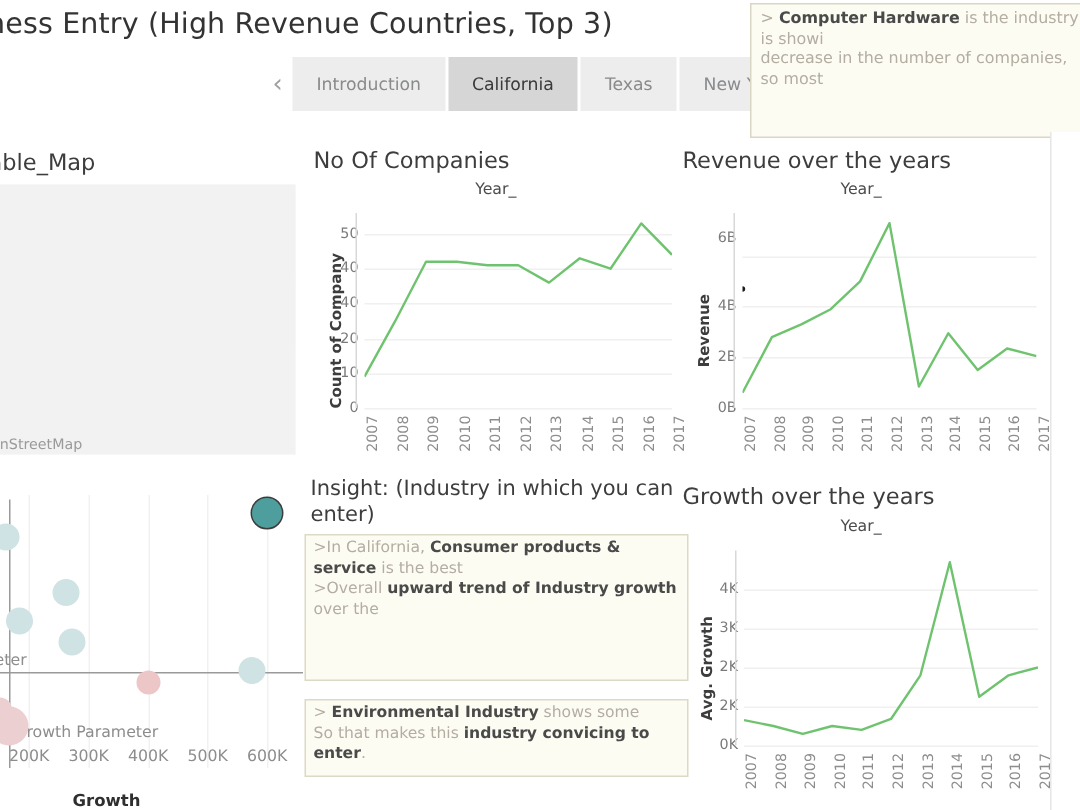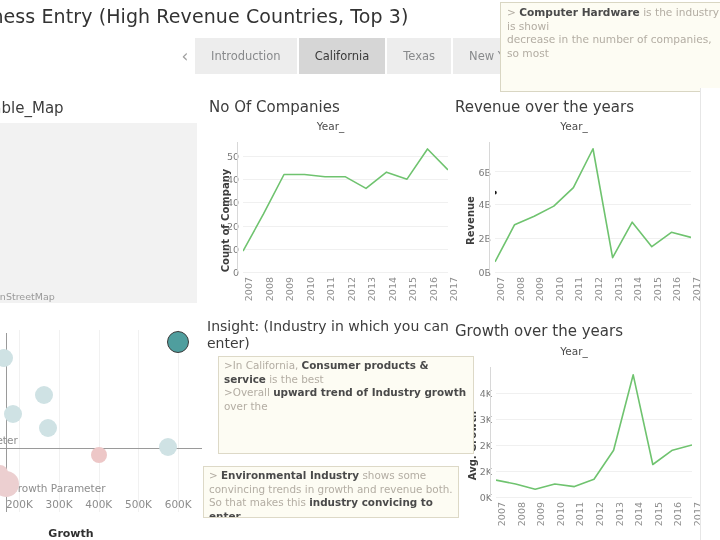--- a/index.html
+++ b/index.html
@@ -83,21 +83,21 @@
   .insight-h {
     position: absolute; left: 207px; top: 318px; width: 250px;
     font-size: 14px; color: #3d3d3d; line-height: 17px;
   }
   .note {
     position: absolute; background: #fdfcf3; border: 1px solid #ddd9c7;
     font-size: 10.4px; line-height: 13.6px; color: #b3ada3;
     padding: 2px 5px; overflow: hidden;
   }
   .note b { color: #4a4a4a; font-weight: bold; }
-  .note-1 { left: 218px; top: 356px; width: 256px; height: 98px; }
+  .note-1 { left: 203px; top: 356px; width: 256px; height: 98px; }
   .note-2 { left: 203px; top: 466px; width: 256px; height: 52px; }
 
   
   .scatter { position: absolute; left: -60px; top: 330px; width: 262px; height: 210px; }
   .sc-grid-v { position: absolute; top: 0; bottom: 28px; width: 1px; background: #f1f1f1; }
   .sc-ref-v { position: absolute; top: 3px; bottom: 28px; width: 1px; background: #9a9a9a; }
   .sc-ref-h { position: absolute; left: 0; right: 0; height: 1px; background: #9a9a9a; }
   .bubble { position: absolute; border-radius: 50%; transform: translate(-50%, -50%); }
   .sc-reflabel { position: absolute; font-size: 10.5px; color: #8d8d8d; white-space: nowrap; }
   .sc-xtick { position: absolute; font-size: 10.5px; color: #8d8d8d; transform: translateX(-50%); }
@@ -230,21 +230,21 @@
     <div class="c-title">Year_</div>
     <div class="ylabel" style="left:-23px; top:95px; width:90px; text-align:center;">Revenue</div>
     <div class="plot" id="plot-revenue" style="left:47px; top:22px; width:196px; height:130px;">
         <div class="gridline" style="top: 130px;"></div>
         <div class="ytick" style="top: 130px;">0B</div>
         <div class="gridline" style="top: 96.2338px;"></div>
         <div class="ytick" style="top: 96.2338px;">2B</div>
         <div class="gridline" style="top: 62.4675px;"></div>
         <div class="ytick" style="top: 62.4675px;">4B</div>
         <div class="gridline" style="top: 28.7013px;"></div>
-        <div class="ytick" style="top: 30px;">6B</div>
+        <div class="ytick" style="top: 17px;">6B</div>
         <div class="axis-v" style="left: -6px;"></div>
         <div class="xtick" style="left: 0px;">2007</div>
         <div class="xtick" style="left: 19.6px;">2008</div>
         <div class="xtick" style="left: 39.2px;">2009</div>
         <div class="xtick" style="left: 58.8px;">2010</div>
         <div class="xtick" style="left: 78.4px;">2011</div>
         <div class="xtick" style="left: 98px;">2012</div>
         <div class="xtick" style="left: 117.6px;">2013</div>
         <div class="xtick" style="left: 137.2px;">2014</div>
         <div class="xtick" style="left: 156.8px;">2015</div>
@@ -290,21 +290,20 @@
       </div>
   </div>
 
   <div class="insight-h">Insight: (Industry in which you can enter)</div>
   <div class="note note-1">
       <div>&gt;In California, <b>Consumer products &amp; service</b> is the best</div>
       <div>&gt;Overall <b>upward trend of Industry growth</b> over the</div>
     </div>
   <div class="note note-2">
       <div>&gt; <b>Environmental Industry</b> shows some</div>
-      <div>convincing trends in growth and revenue both.</div>
       <div>So that makes this <b>industry convicing to enter</b>.</div>
     </div>
 
   <div class="scatter" id="scatter">
     <div class="sc-xlabel">Growth</div>
   <div class="sc-grid-v" style="left: 79.3939px;"></div>
       <div class="sc-xtick" style="left: 79.3939px; top: 168px;">200K</div>
       <div class="sc-grid-v" style="left: 119.091px;"></div>
       <div class="sc-xtick" style="left: 119.091px; top: 168px;">300K</div>
       <div class="sc-grid-v" style="left: 158.788px;"></div>

